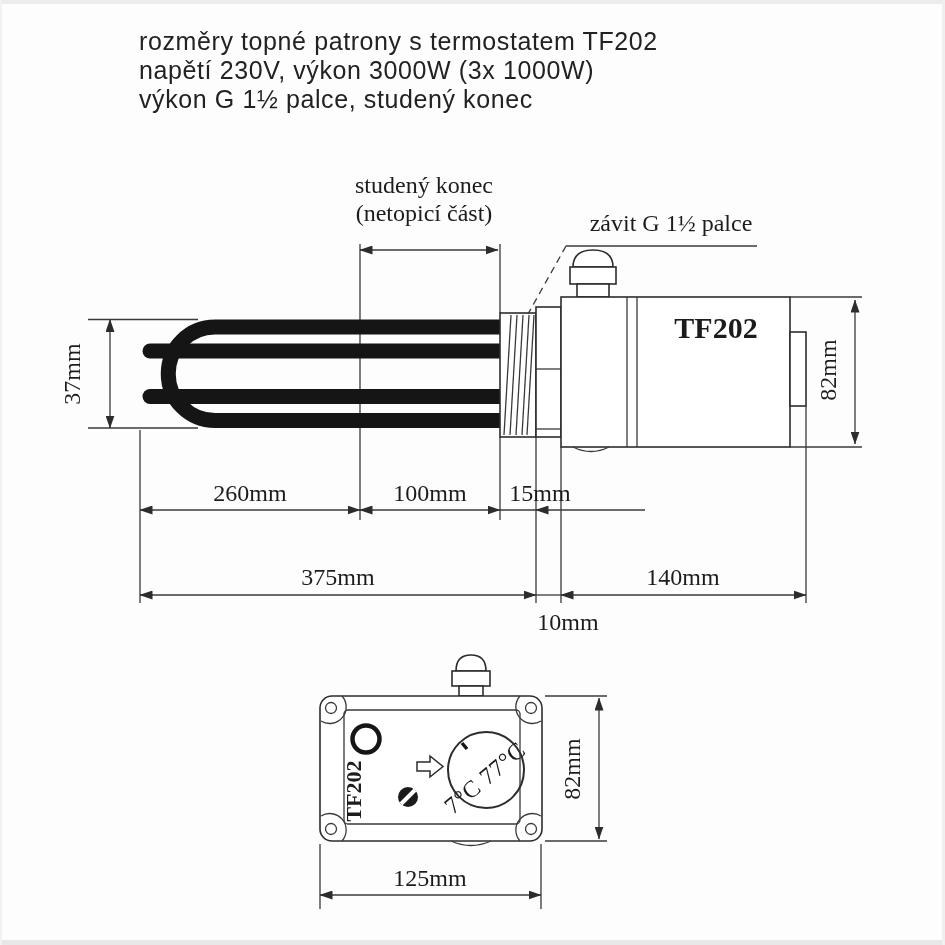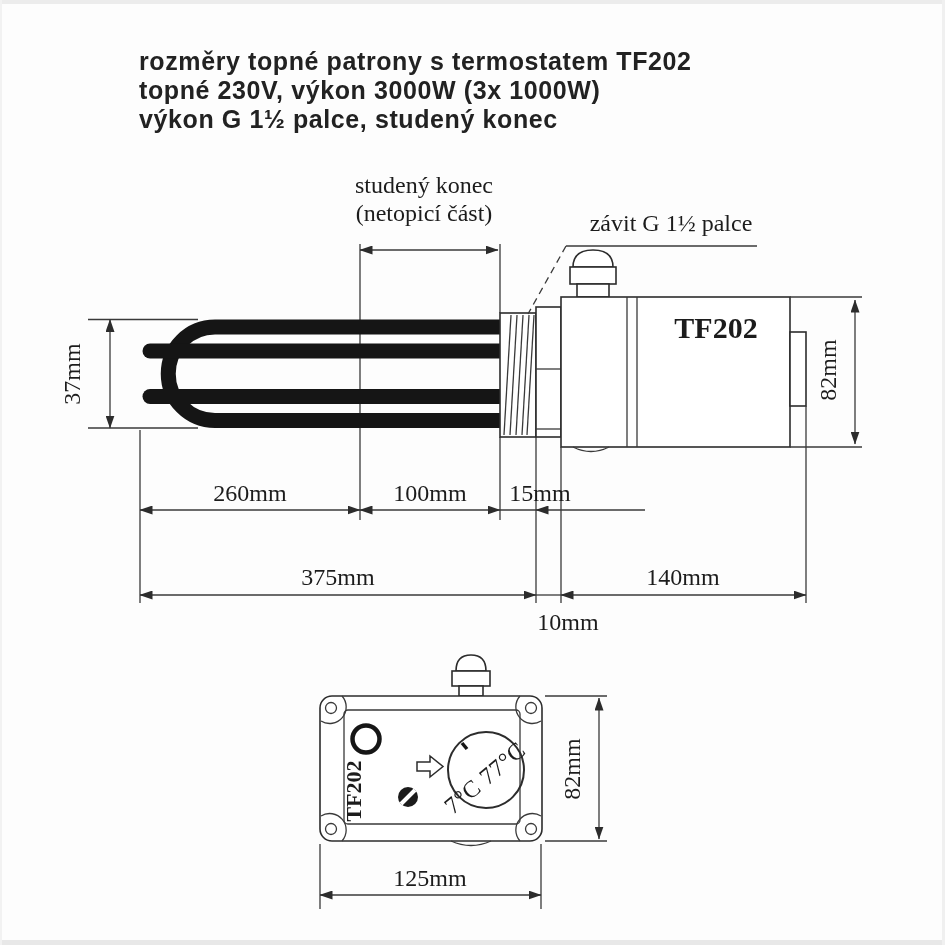--- a/index.html
+++ b/index.html
@@ -7,22 +7,22 @@
     position:relative;width:945px;height:945px;background:#fdfdfd;
     overflow:hidden;font-family:"Liberation Sans",sans-serif;
   }
   .edge{position:absolute;background:#ececec;}
   .edge-top{left:0;top:0;width:945px;height:4px;}
   .edge-bottom{left:0;bottom:0;width:945px;height:5px;background:#e8e8e8;}
   .edge-left{left:0;top:0;width:2px;height:945px;background:#f2f2f2;}
   .edge-right{right:0;top:0;width:3px;height:945px;background:#f0f0f0;}
   .title-block{
     position:absolute;left:139px;top:27px;
-    font-size:25px;font-weight:bold;letter-spacing:0.6px;
-    line-height:29px;color:#222222;white-space:nowrap;margin-top:20px;
+    font-size:25px;font-weight:normal;letter-spacing:0.6px;
+    line-height:29px;color:#222222;white-space:nowrap;
   }
   svg{position:absolute;left:0;top:0;}
   .thin{stroke:#3a3a3a;stroke-width:1.3;fill:none;}
   .med{stroke:#2c2c2c;stroke-width:1.6;fill:none;}
   .wfill{fill:#ffffff;}
   .tube{stroke:#151515;stroke-width:15;fill:none;}
   text.ser{font-family:"Liberation Serif","DejaVu Serif",serif;
     font-size:24px;fill:#1c1c1c;}
   text.serb{font-family:"Liberation Serif","DejaVu Serif",serif;
     font-weight:bold;fill:#1c1c1c;}
@@ -32,21 +32,21 @@
 <body>
 
 <div class="canvas">
   <div class="edge edge-top"></div>
   <div class="edge edge-bottom"></div>
   <div class="edge edge-left"></div>
   <div class="edge edge-right"></div>
 
   <div class="title-block">
     <div>rozměry topné patrony s termostatem TF202</div>
-    <div>topné 230V, výkon 3000W (3x 1000W)</div>
+    <div>napětí 230V, výkon 3000W (3x 1000W)</div>
     <div>výkon G 1½ palce, studený konec</div>
   </div>
 
   <svg width="945" height="945" viewBox="0 0 945 945">
     <defs>
       <marker id="ar" markerUnits="userSpaceOnUse" markerWidth="13" markerHeight="9" refX="12.5" refY="4.5" orient="auto-start-reverse">
         <path d="M0,0 L13,4.5 L0,9 Z" fill="#2c2c2c"></path>
       </marker>
     </defs>
 

